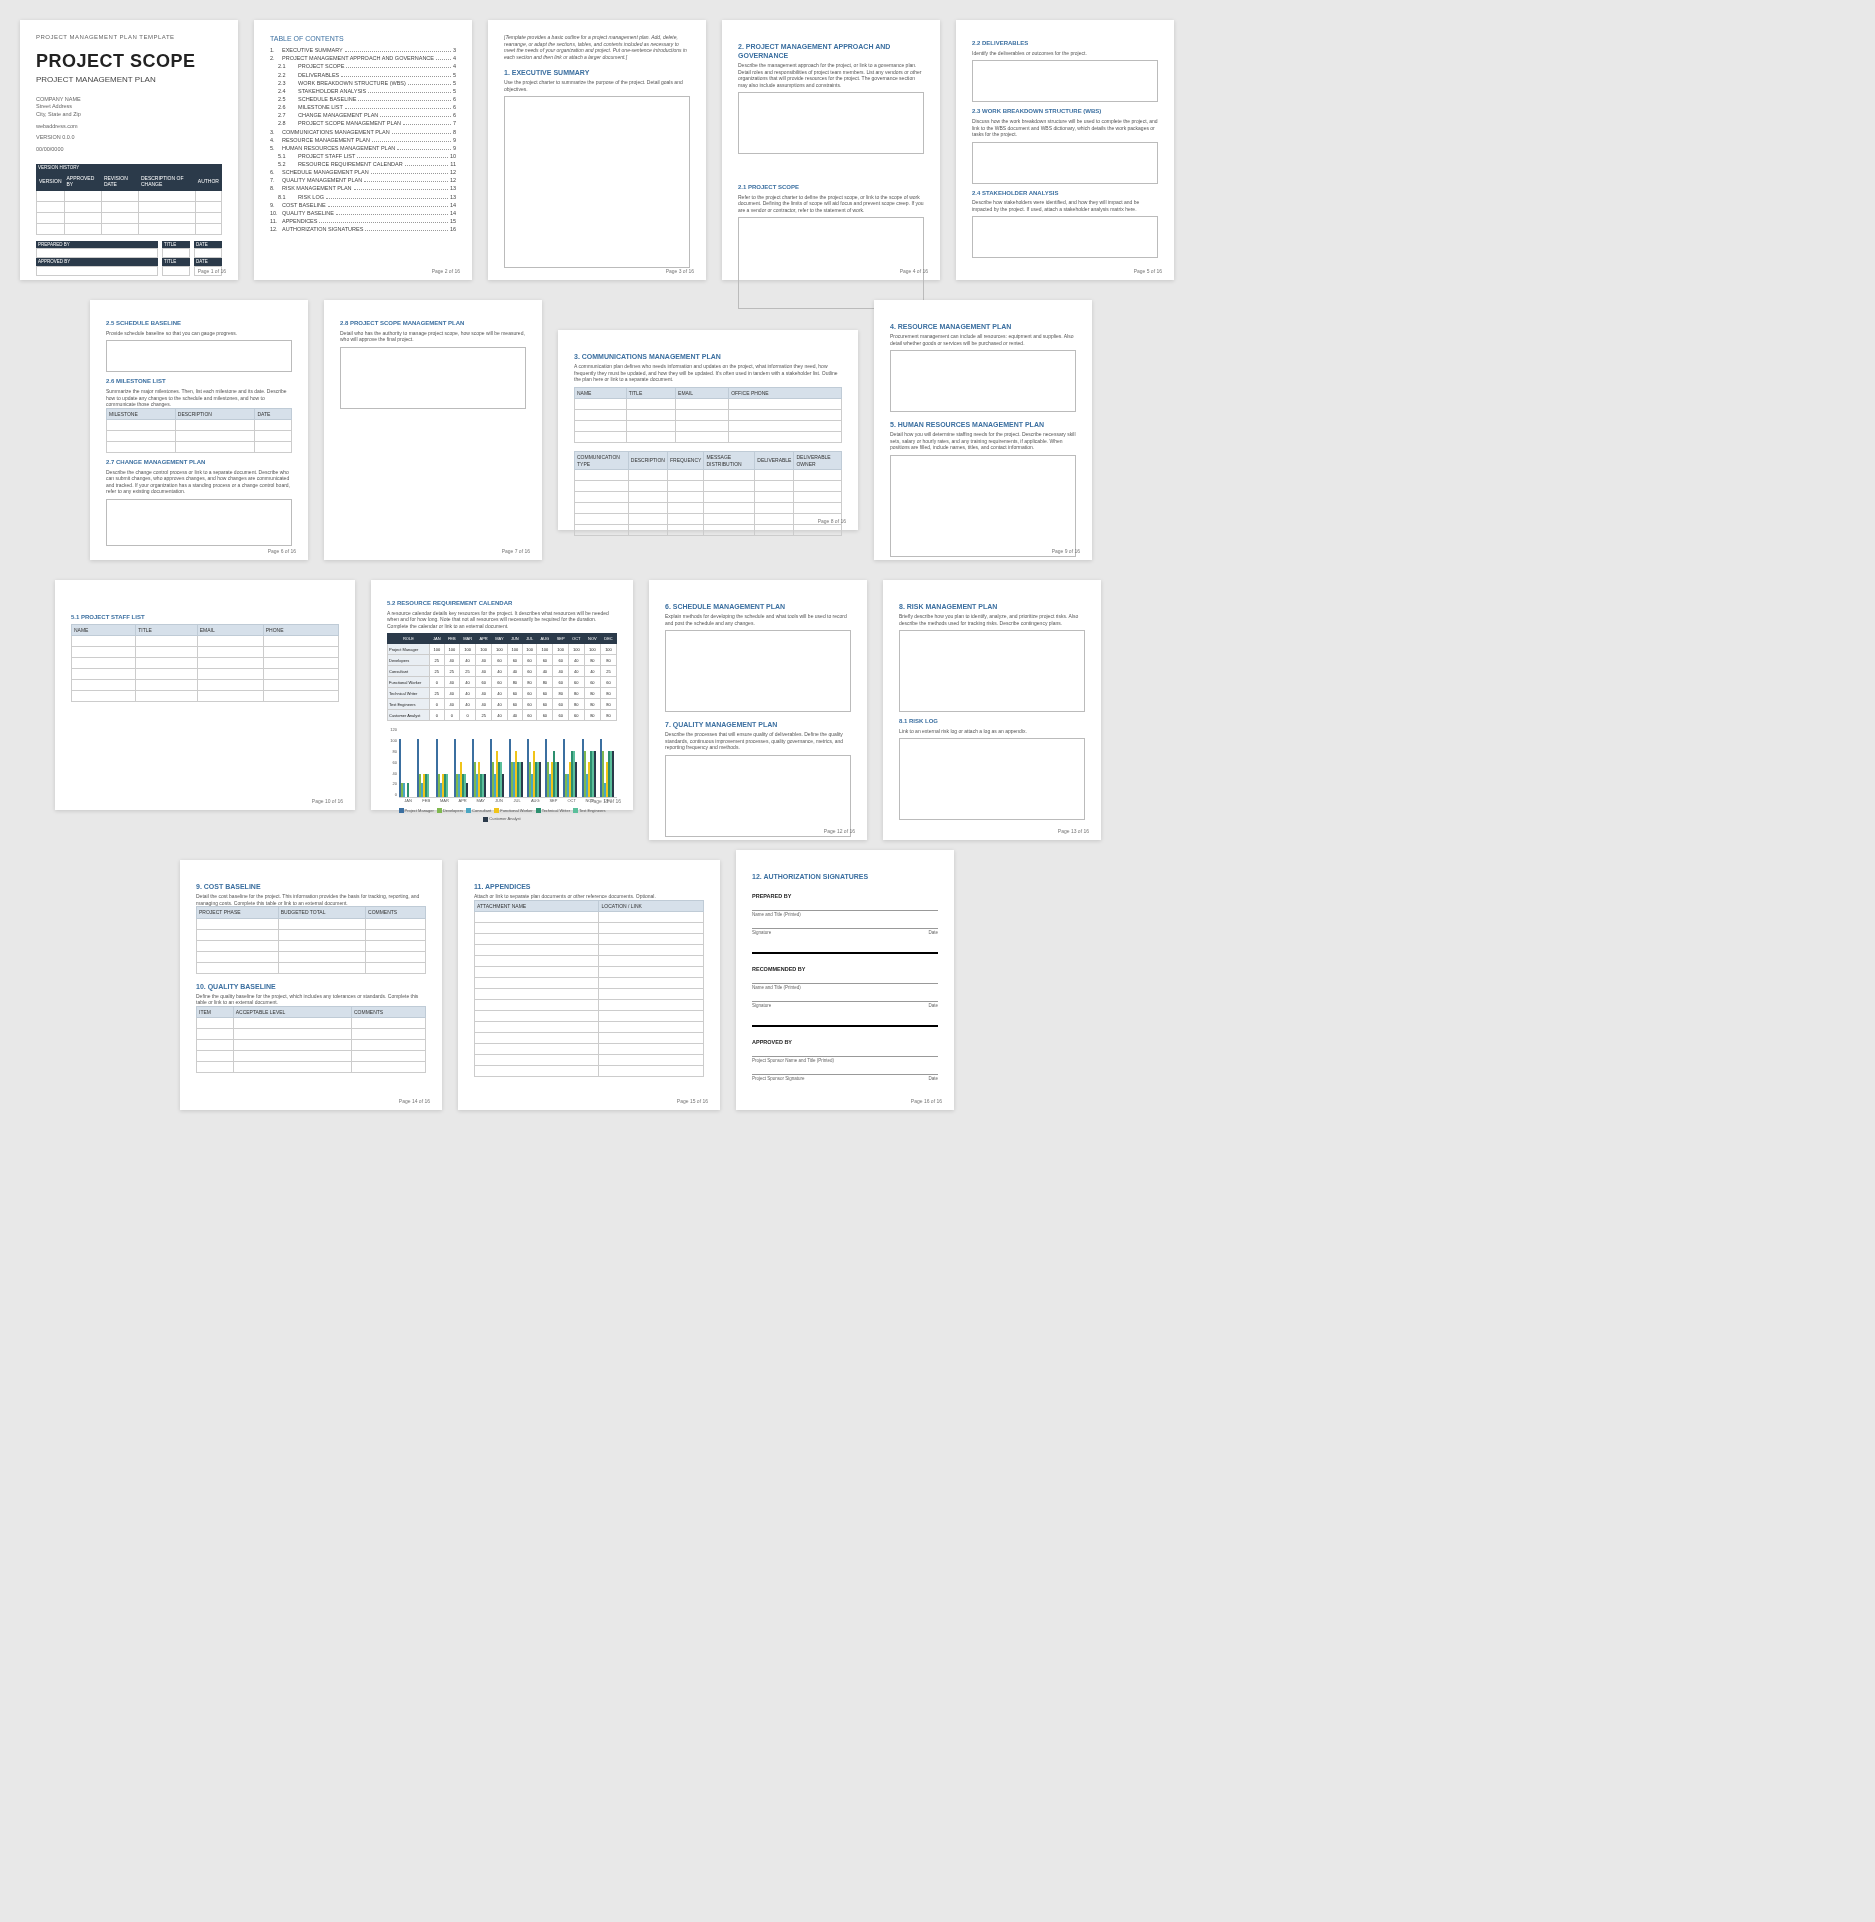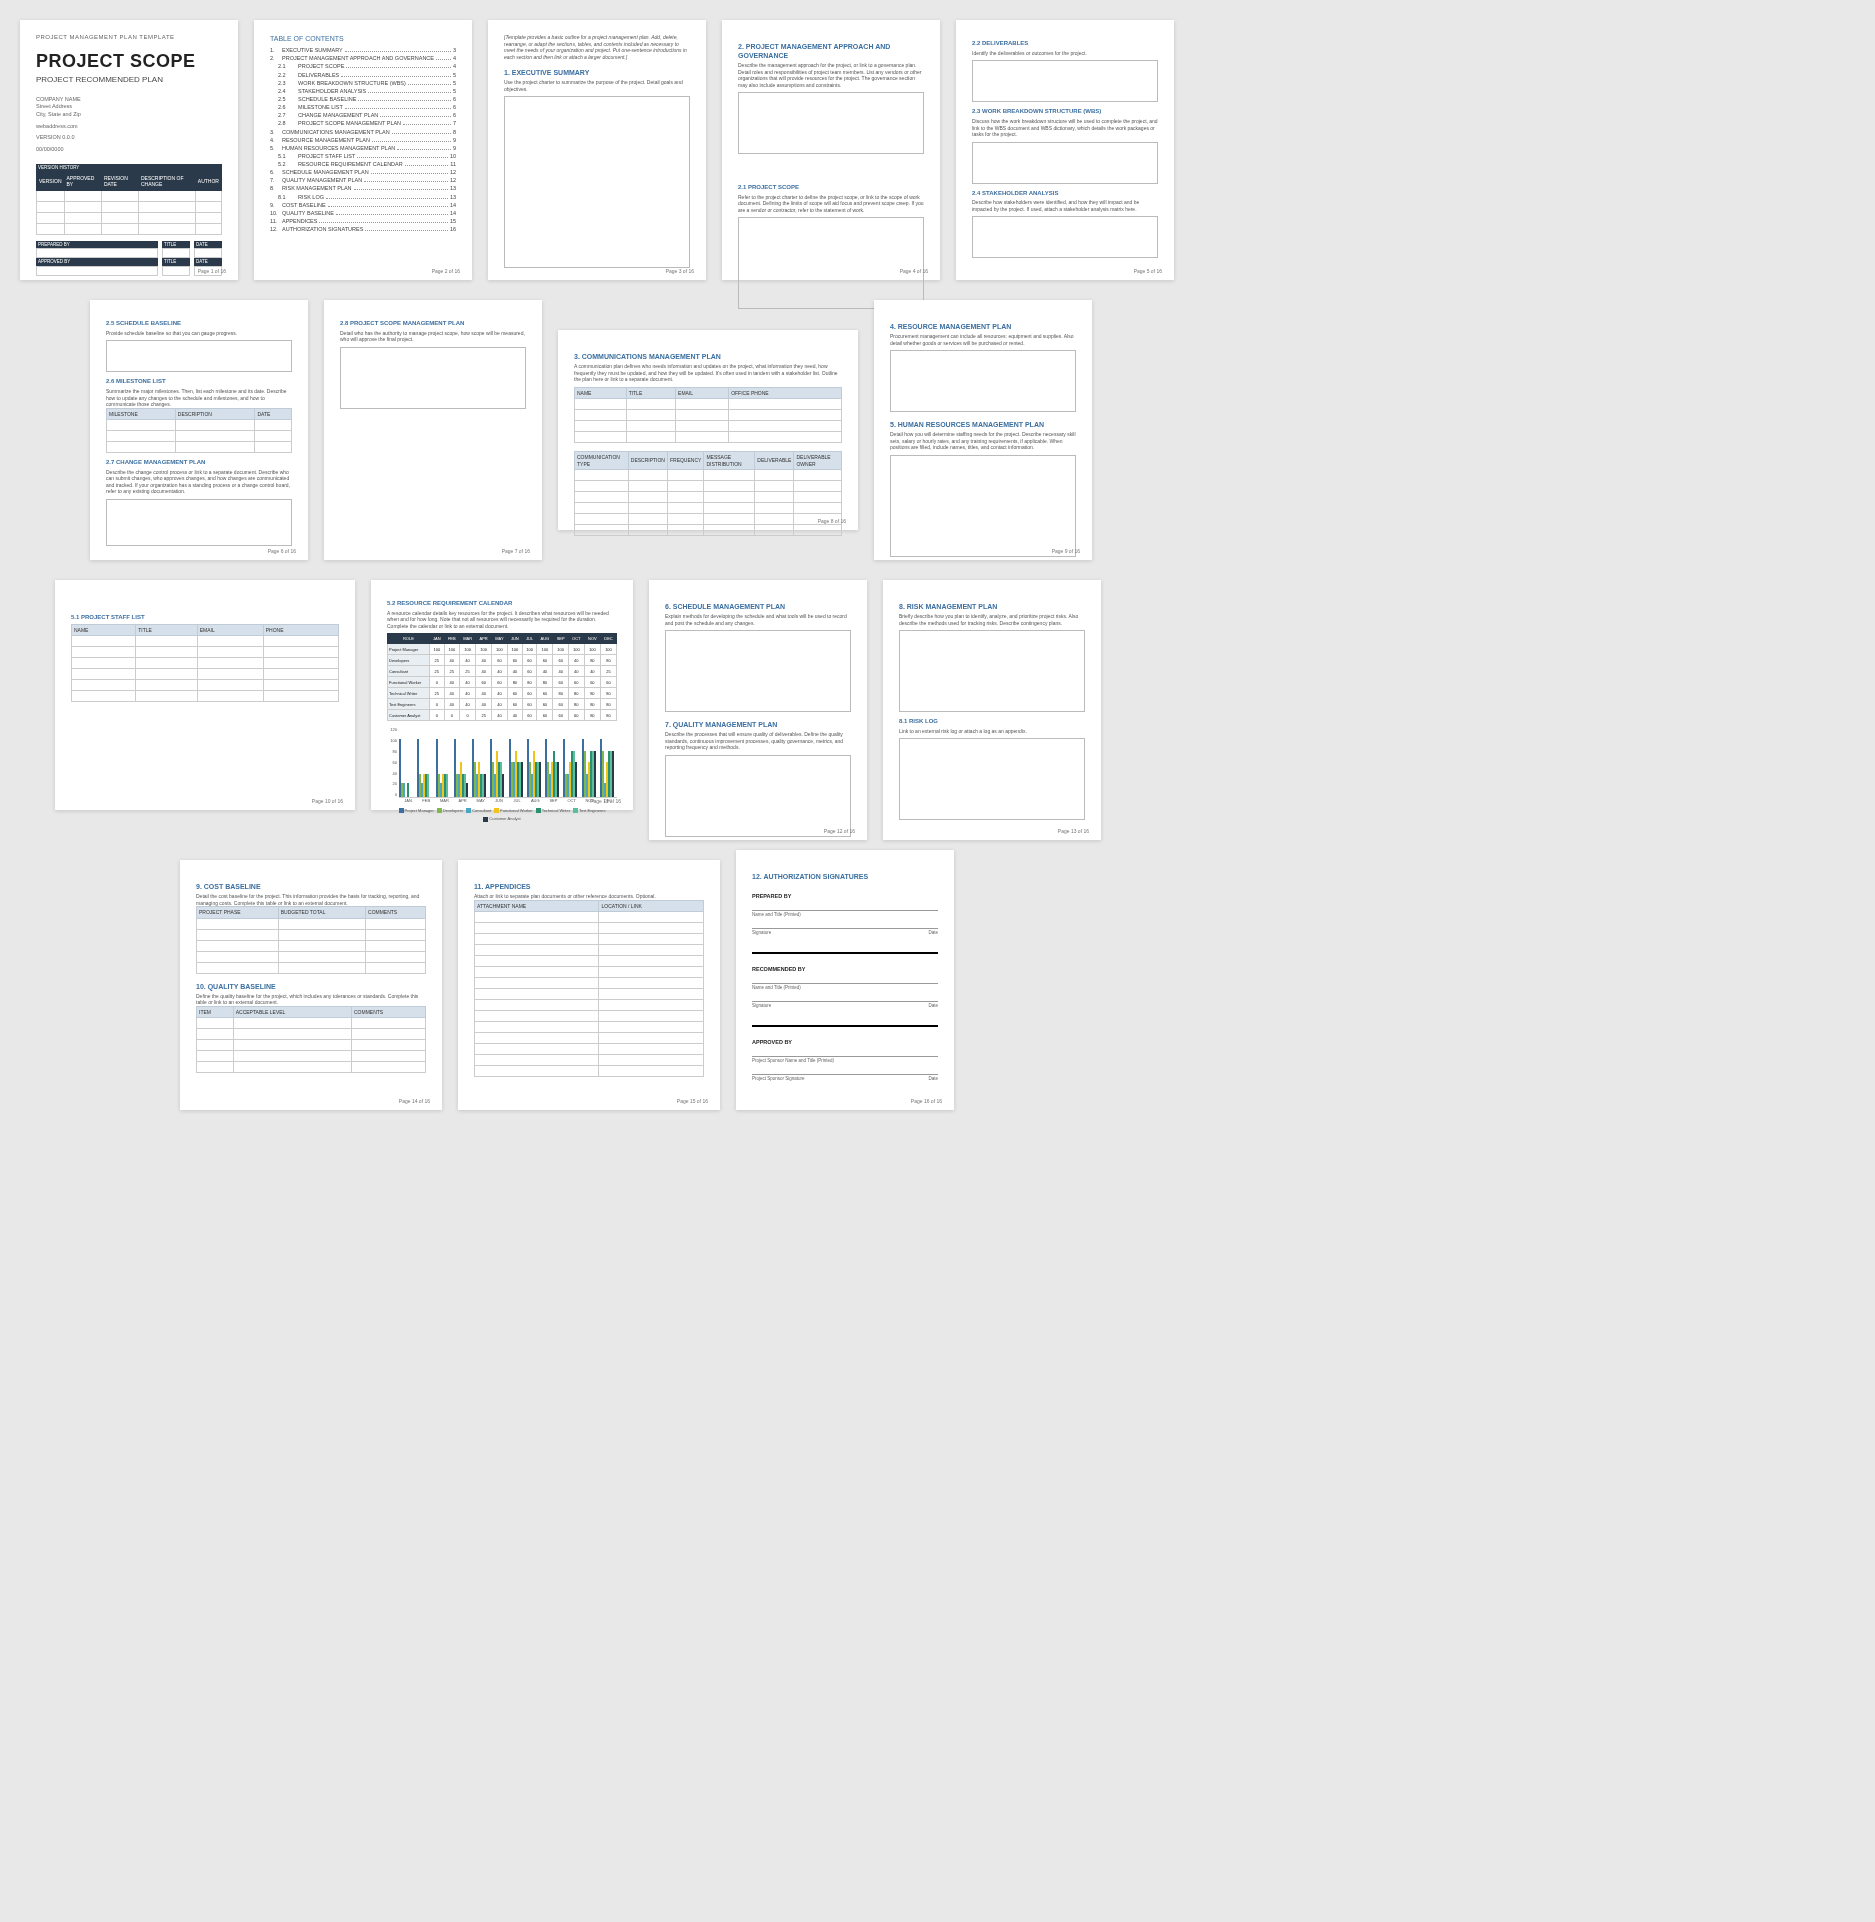--- a/index.html
+++ b/index.html
@@ -59,21 +59,21 @@
 </head>
 <body>
 
 <div class="canvas">
 
 <div class="row">
 
   <div class="page w-s">
     <div class="doc-tag">PROJECT MANAGEMENT PLAN TEMPLATE</div>
     <h1 class="title">PROJECT SCOPE</h1>
-    <div class="subtitle">PROJECT RECOMMENDED PLAN</div>
+    <div class="subtitle">PROJECT MANAGEMENT PLAN</div>
     <div class="meta">
       <div>COMPANY NAME</div>
       <div>Street Address</div>
       <div>City, State and Zip</div>
       <div style="margin-top:4px">webaddress.com</div>
       <div style="margin-top:4px">VERSION 0.0.0</div>
       <div style="margin-top:4px">00/00/0000</div>
     </div>
     <div style="margin-top:10px">
       <div style="background:#2b3a4a;color:#fff;font-size:4.5px;padding:1px 2px">VERSION HISTORY</div>

